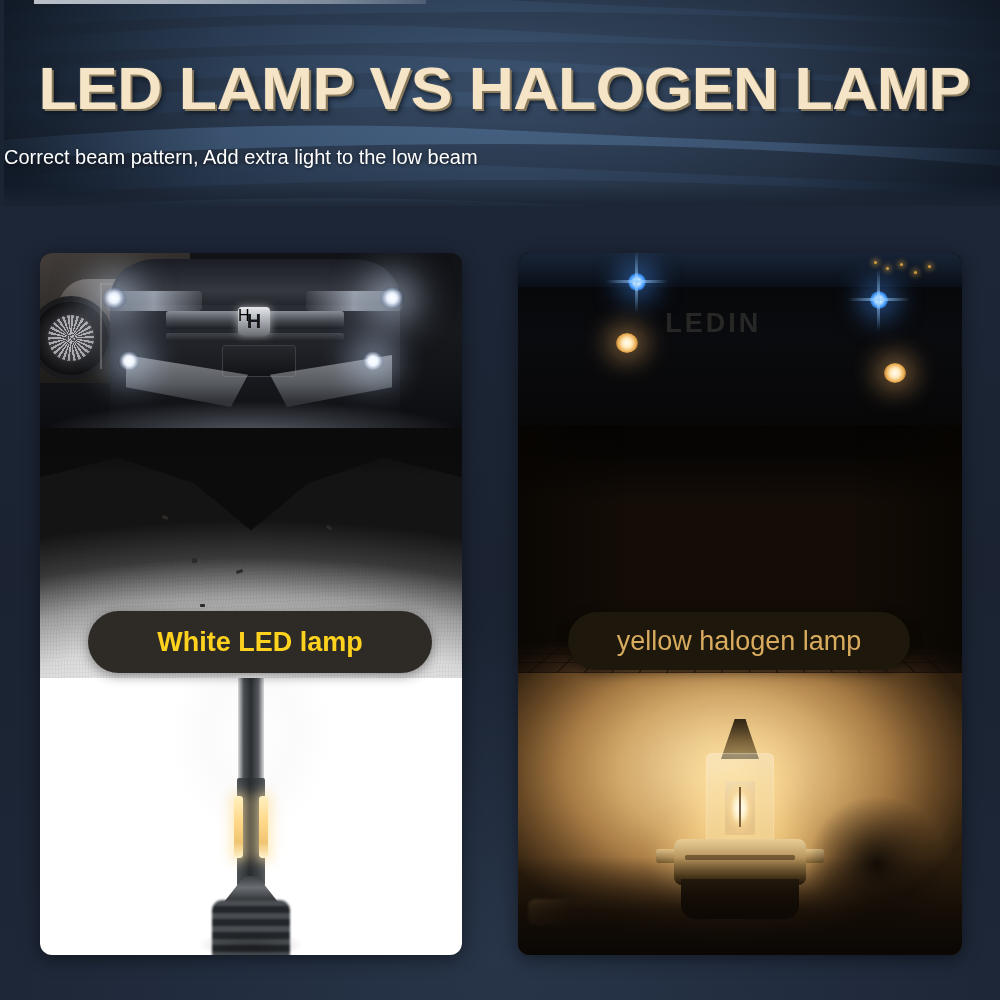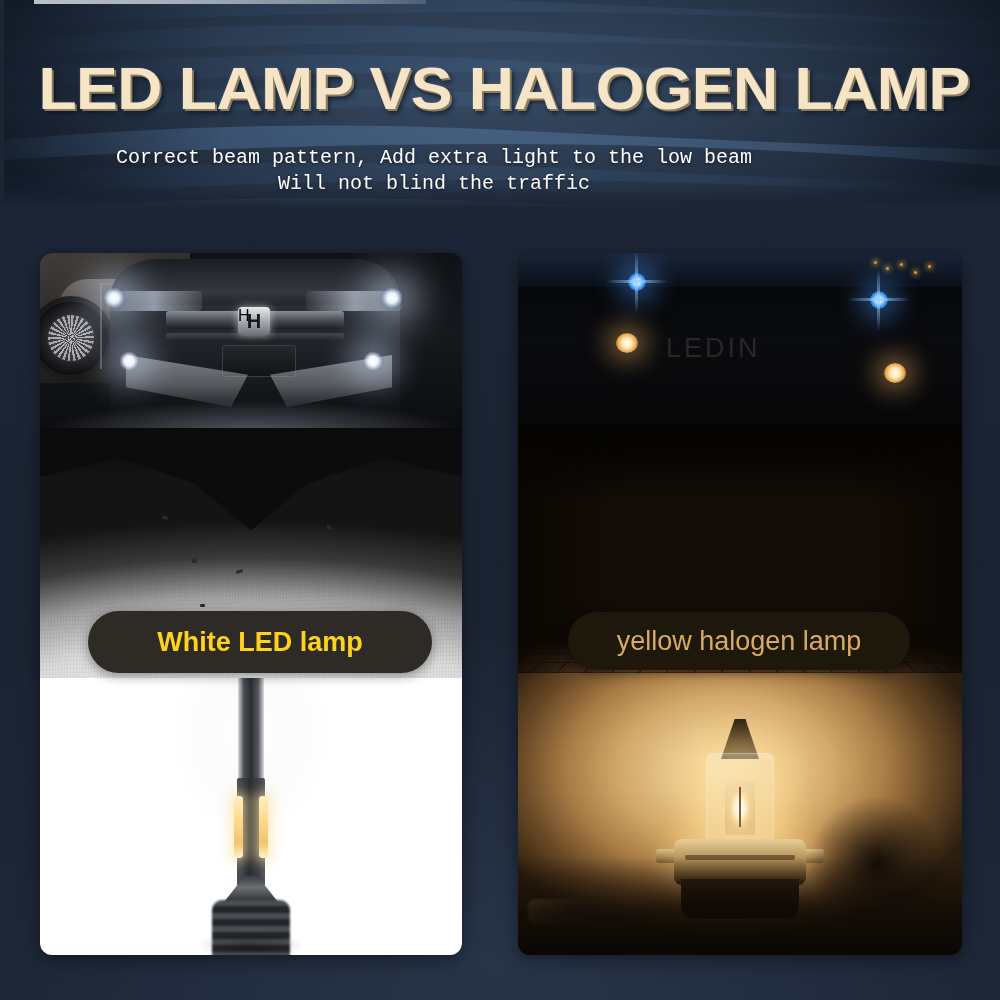--- a/index.html
+++ b/index.html
@@ -47,24 +47,23 @@
     color:#f6e4c6;
     transform:scaleX(1.06);
     text-shadow:
        2px 2px 0 #8a7b5e,
        3px 4px 5px rgba(10,16,26,.75),
        0 0 2px rgba(255,255,255,.25);
     white-space:nowrap;
   }
   .subtitle {
     position:absolute; left:0; top:145px; width:860px;
-    text-align:center; color:#ffffff;
+    text-align:left; color:#ffffff;
     font-size:20px; line-height:1.28;
     text-shadow:0 1px 3px rgba(8,14,24,.7);
-    font-family:Liberation Mono, monospace;
   }
   .subtitle .line2 { display:block; }
 
   
   .body-bg {
     position:absolute; left:0; top:206px; width:1000px; height:794px;
     background:linear-gradient(180deg,#1d2637 0%,#1b2332 45%,#1e2738 100%);
   }
   .body-bg::after{
     content:""; position:absolute; inset:0;
@@ -179,22 +178,22 @@
   .pt-blue { width:18px; height:18px;
      background:radial-gradient(circle,#ffffff 0%,#bfe2ff 26%,#3f97ff 55%,rgba(30,110,220,0) 100%);
      box-shadow:0 0 26px 10px rgba(70,150,255,.5); }
   .pt-blue::after{ content:""; position:absolute; left:-22px; top:7px; width:62px; height:3px;
      background:linear-gradient(90deg,rgba(90,170,255,0),rgba(150,205,255,.75),rgba(90,170,255,0)); }
   .pt-blue::before{ content:""; position:absolute; left:7px; top:-22px; width:3px; height:62px;
      background:linear-gradient(180deg,rgba(90,170,255,0),rgba(150,205,255,.7),rgba(90,170,255,0)); }
   .pt-warm { width:22px; height:20px;
      background:radial-gradient(circle,#fffdf4 0%,#ffe9b8 32%,#e8a84c 62%,rgba(190,120,40,0) 100%);
      box-shadow:0 0 24px 9px rgba(255,190,110,.42); }
-  .R-logo { position:absolute; left:44%; top:80px; transform:translateX(-50%);
-     color:rgba(120,115,105,.28); font-size:27px; font-weight:normal; letter-spacing:3px; }
+  .R-logo { position:absolute; left:44%; top:55px; transform:translateX(-50%);
+     color:rgba(120,115,105,.28); font-size:27px; font-weight:bold; letter-spacing:3px; }
   .R-topdots { position:absolute; right:22px; top:6px; width:70px; height:24px; }
   .R-topdots i { position:absolute; width:3px; height:3px; border-radius:50%;
      background:#d49a3e; box-shadow:0 0 5px 2px rgba(212,154,62,.55); }
 
   
   .R-brick { top:172px; height:248px; background:#140d07; overflow:hidden; }
   .R-brick-plane { position:absolute; left:-24%; top:-12px; width:148%; height:300px;
      background:
        radial-gradient(78% 96% at 44% 118%, #c99c6a 0%, #a87c50 24%, #7d5836 46%, #4e3520 66%, #271a0f 85%, #120c06 100%);
      transform:perspective(330px) rotateX(57deg); transform-origin:50% 100%;
@@ -300,21 +299,20 @@
     </svg>
   </div>
 
   <div class="hdr-vignette"></div>
   <div class="hdr-topstrip"></div>
 
   <div class="title">LED LAMP VS HALOGEN LAMP</div>
 
   <div class="subtitle">
     <span>Correct beam pattern, Add extra light to the low beam</span>
-    <span class="line2">Will not blind the traffic</span>
   </div>
 
   <div class="hdr-bottomfade"></div>
 </div>
 
 <div class="body-bg"></div>
 
 <div class="panel panel-left">
 
   <div class="photo L-car">

